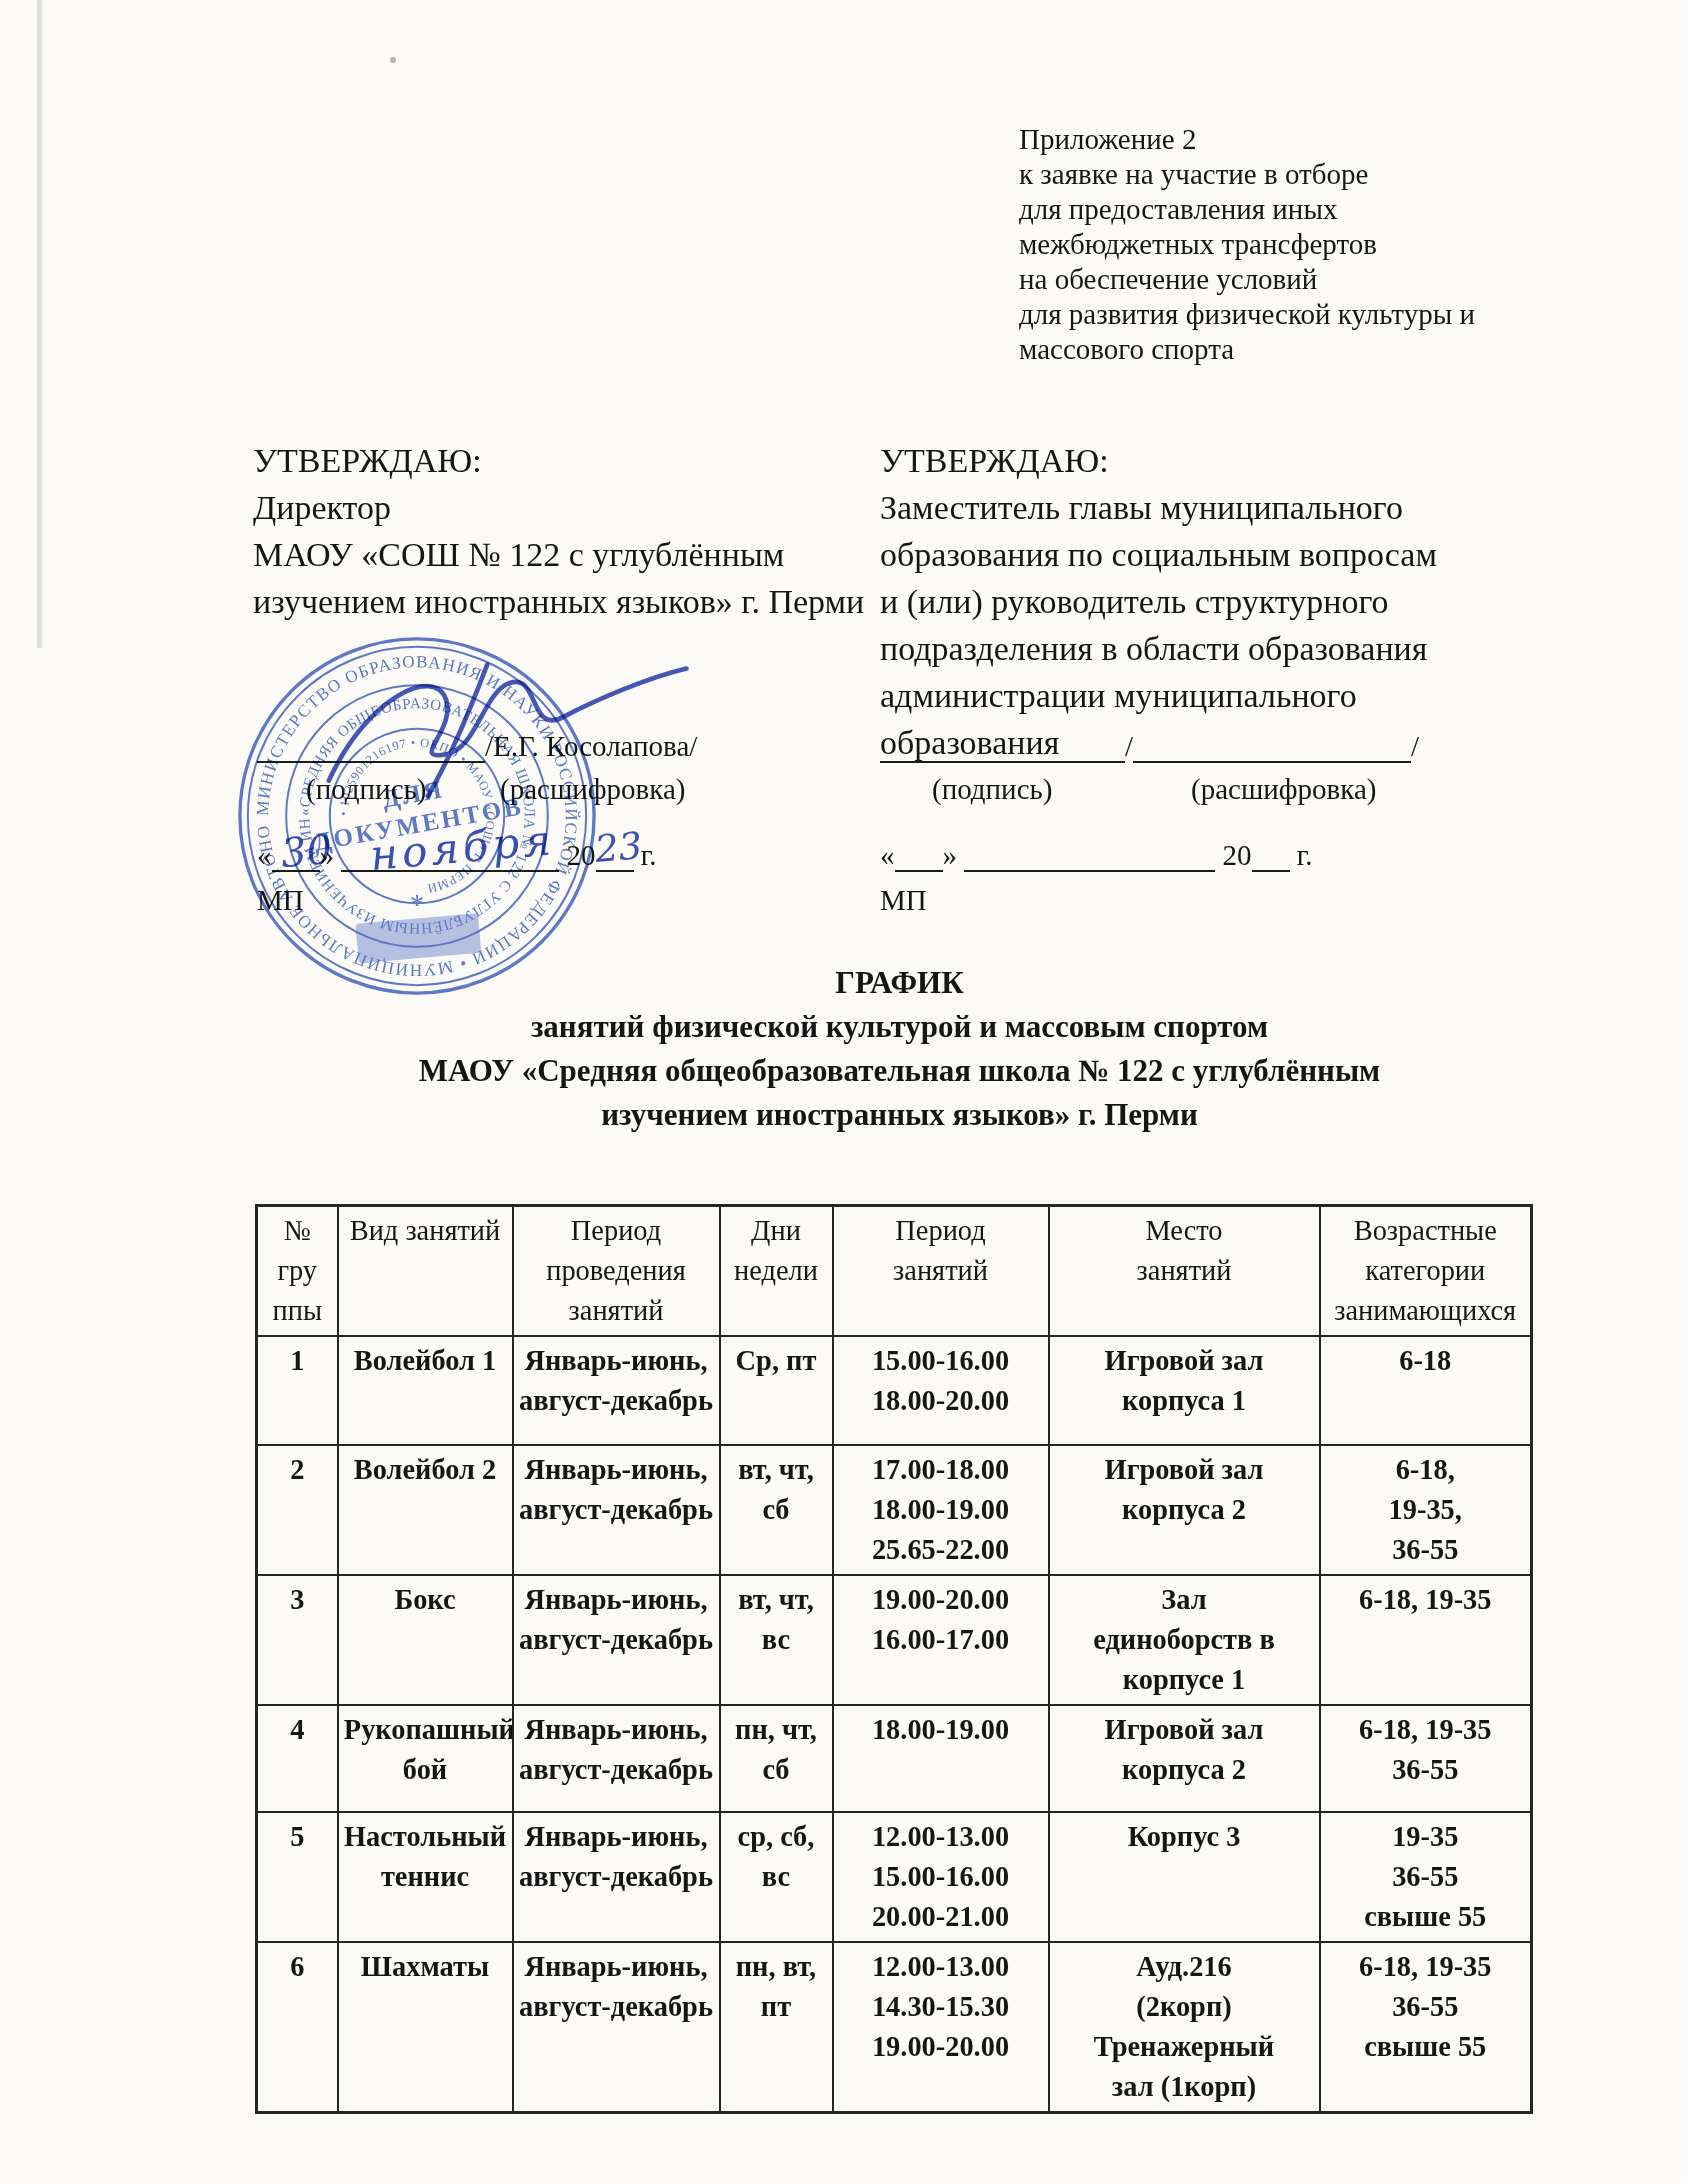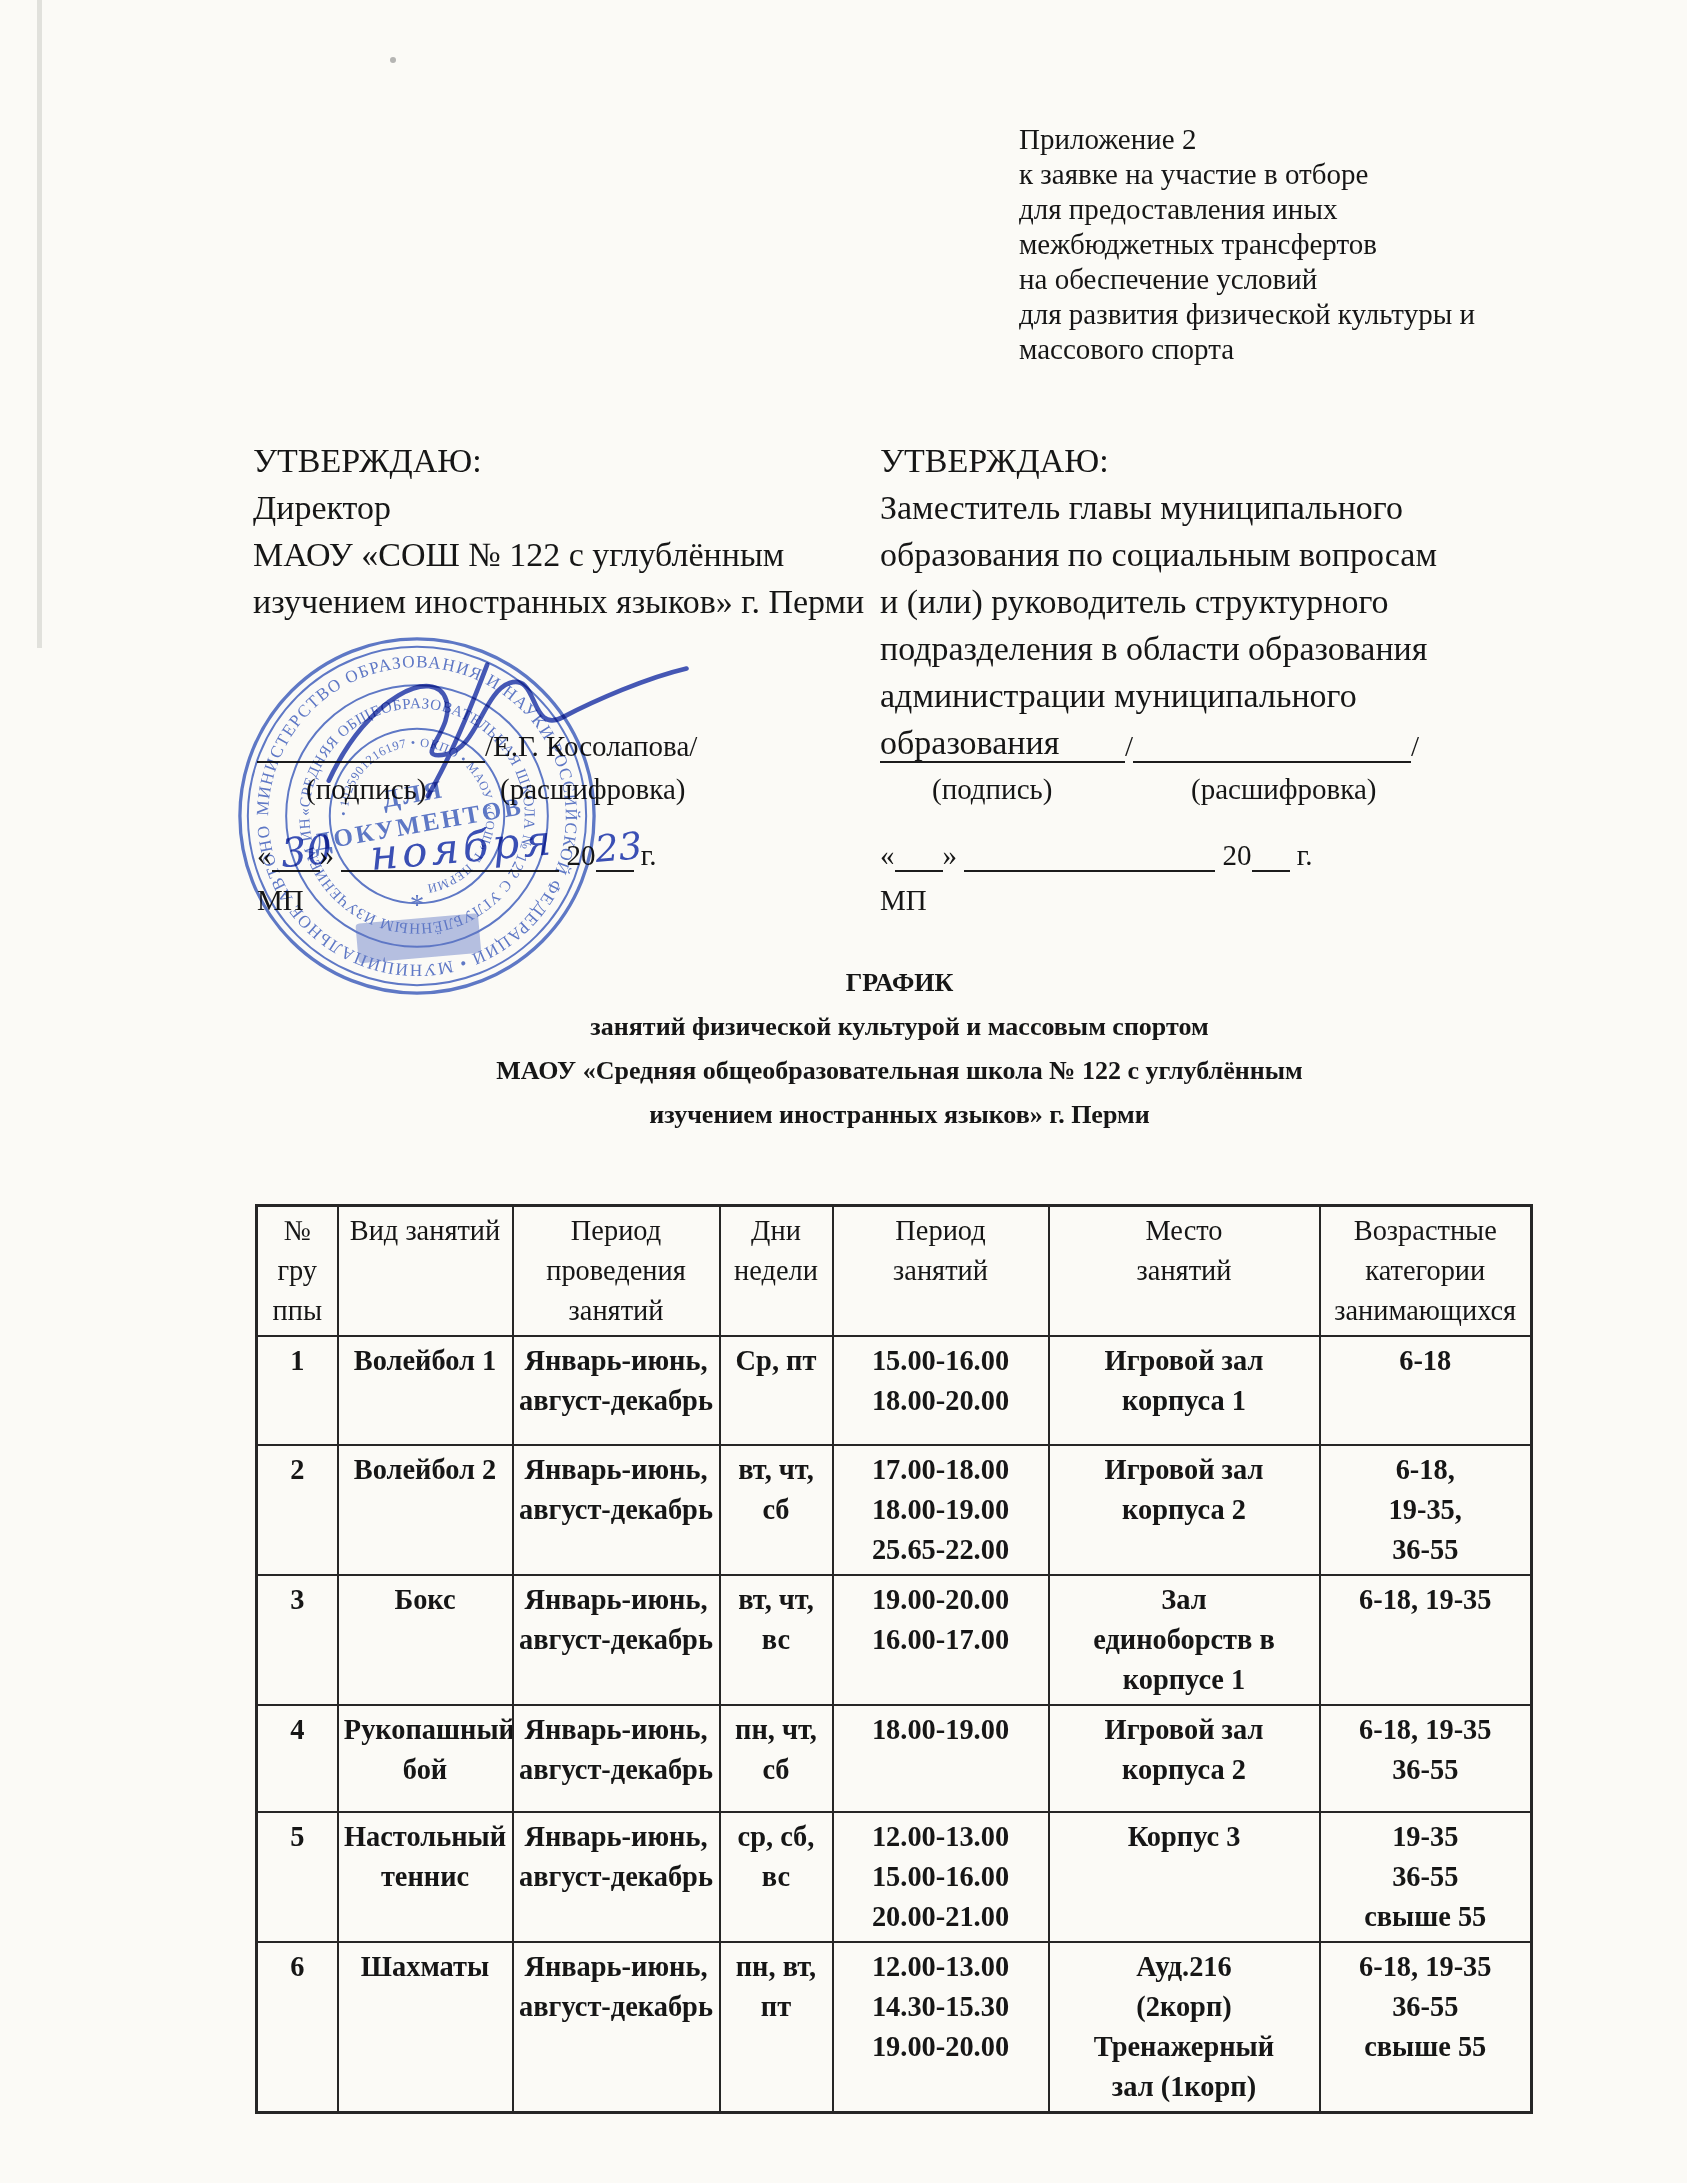--- a/index.html
+++ b/index.html
@@ -29,21 +29,21 @@
   .sigline { position:absolute; font-size:29px; white-space:nowrap; }
   .uline { display:inline-block; border-bottom:2px solid #1c1c1c; height:28px;
            vertical-align:bottom; }
   .cap { position:absolute; font-size:29px;text-align:right; }
 
   
   .dateline { position:absolute; font-size:29px; white-space:nowrap; }
 
   
   .doc-title { position:absolute; left:238px; top:961px; width:1323px;
-               text-align:center; font-weight:bold; font-size:26px;
+               text-align:center; font-weight:bold; font-size:31px;
                line-height:44px; }
 
   
   table.sched { position:absolute; left:255px; top:1204px; width:1274px;
                 border-collapse:collapse; table-layout:fixed; font-size:28.4px;
                 border:3.3px solid #262626; }
   table.sched th, table.sched td {
     border:2px solid #262626; vertical-align:top; padding:4px 5.3px;
     line-height:40px; text-align:center; overflow:hidden;
   }

